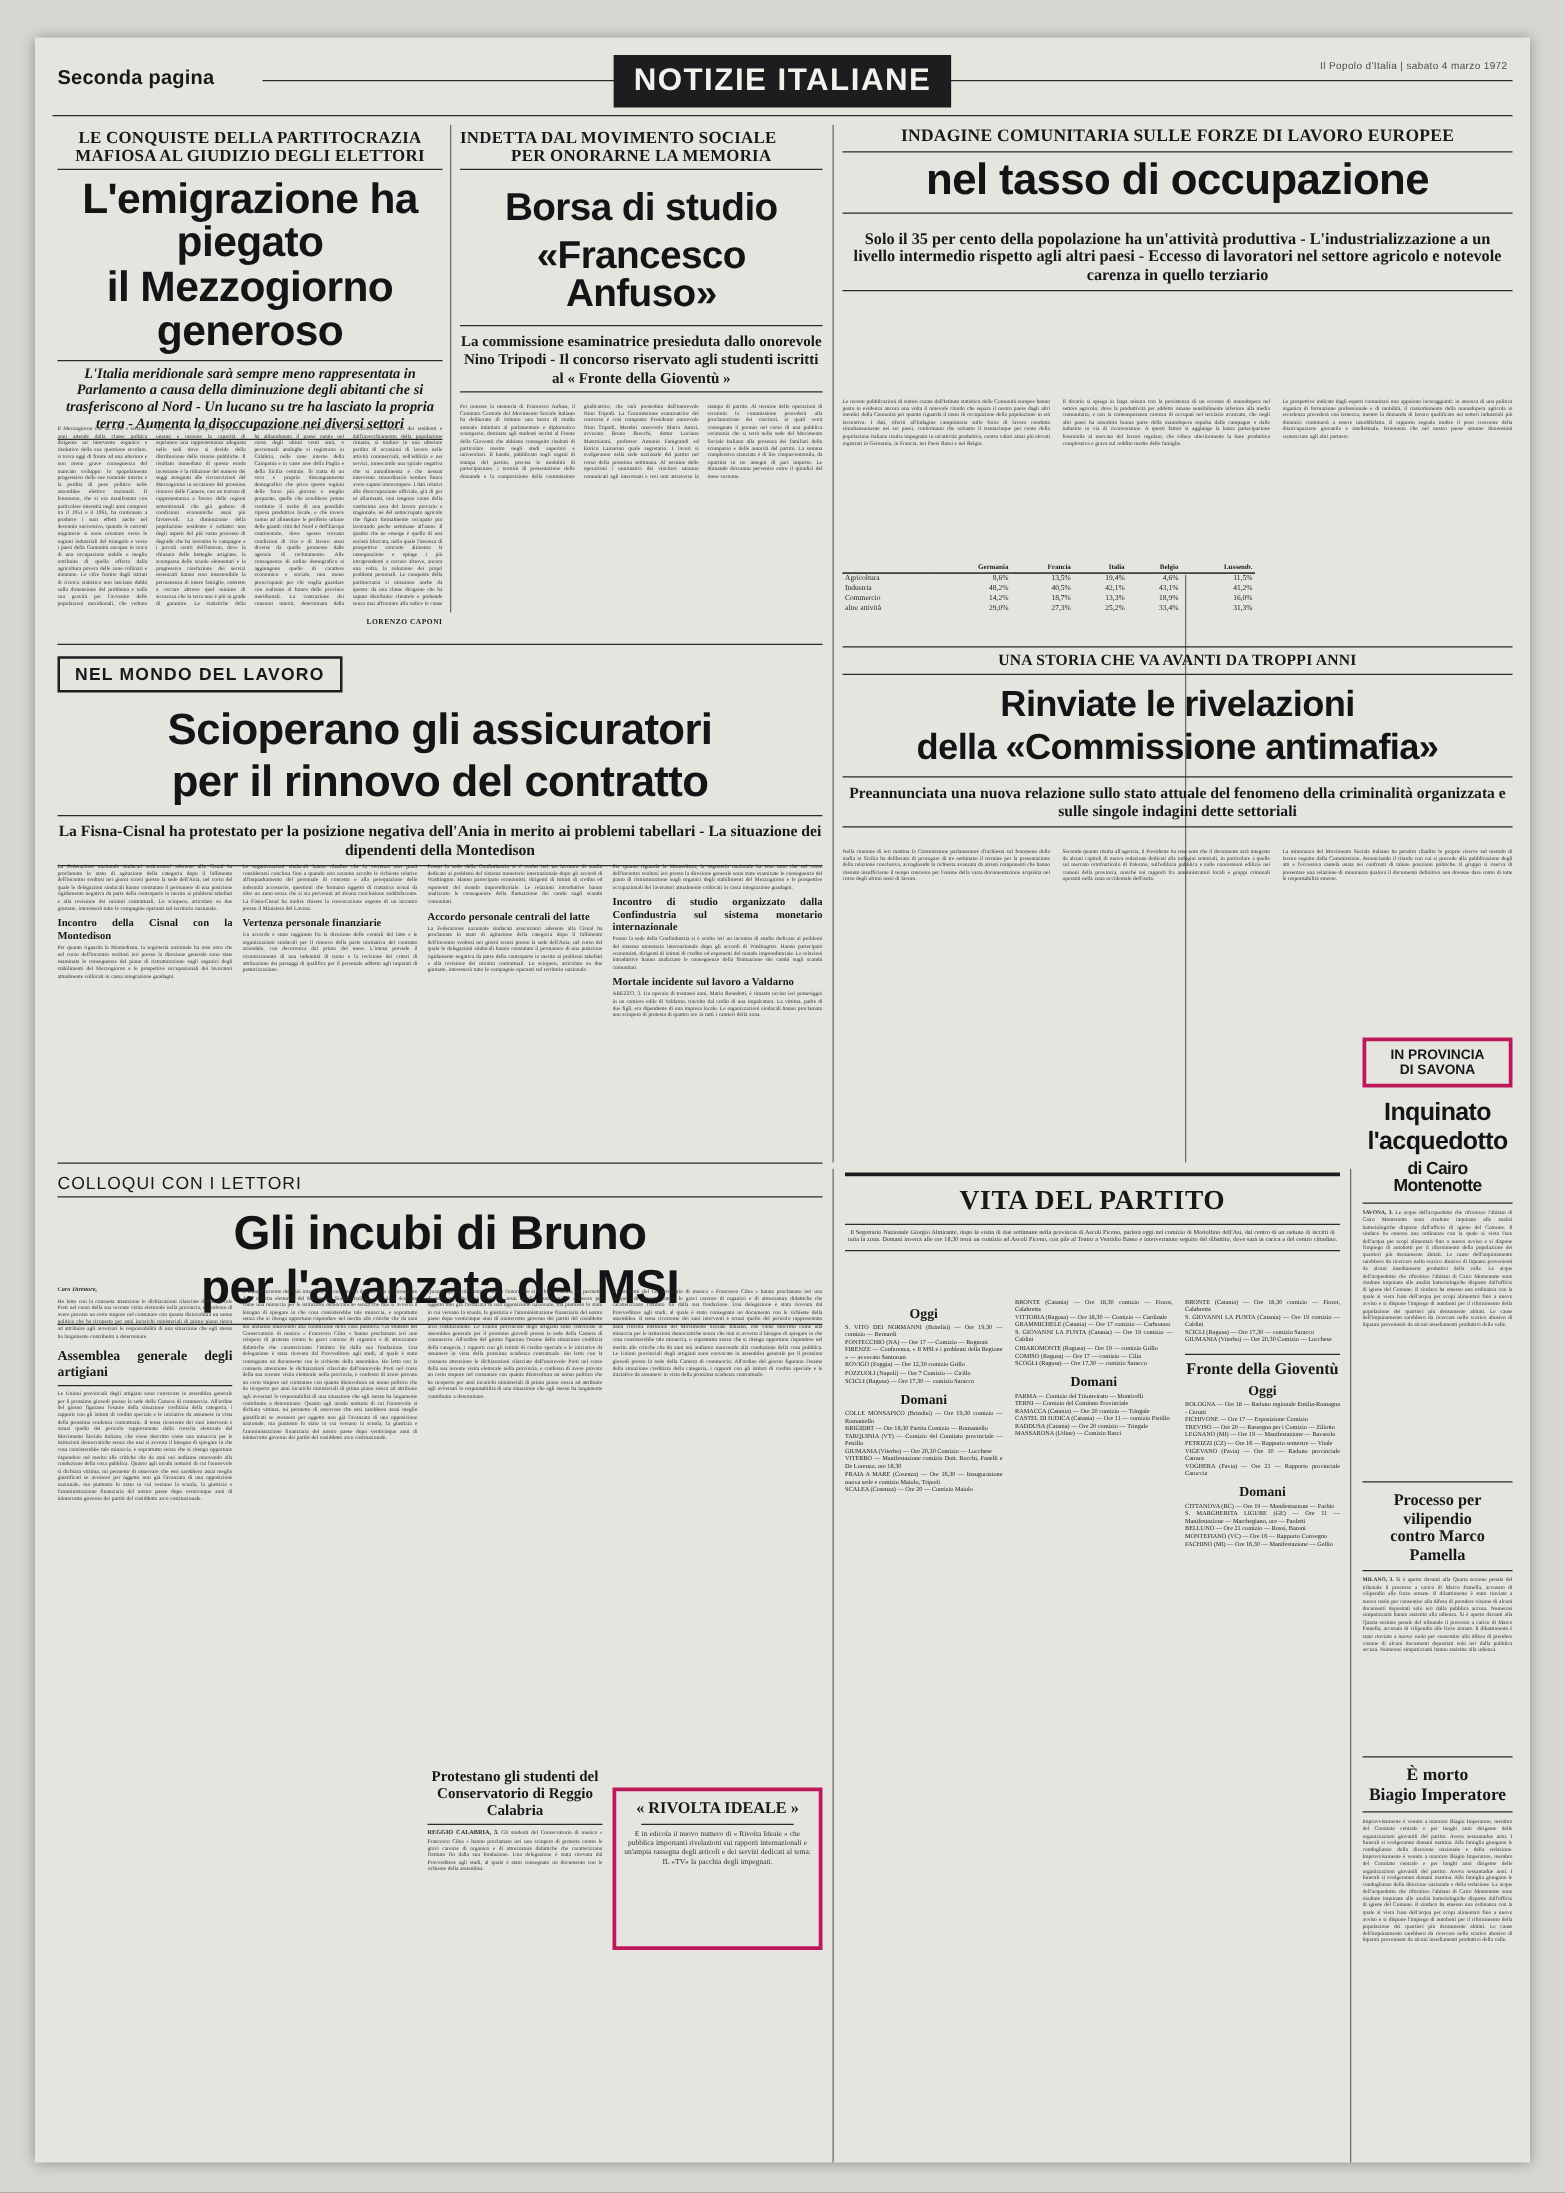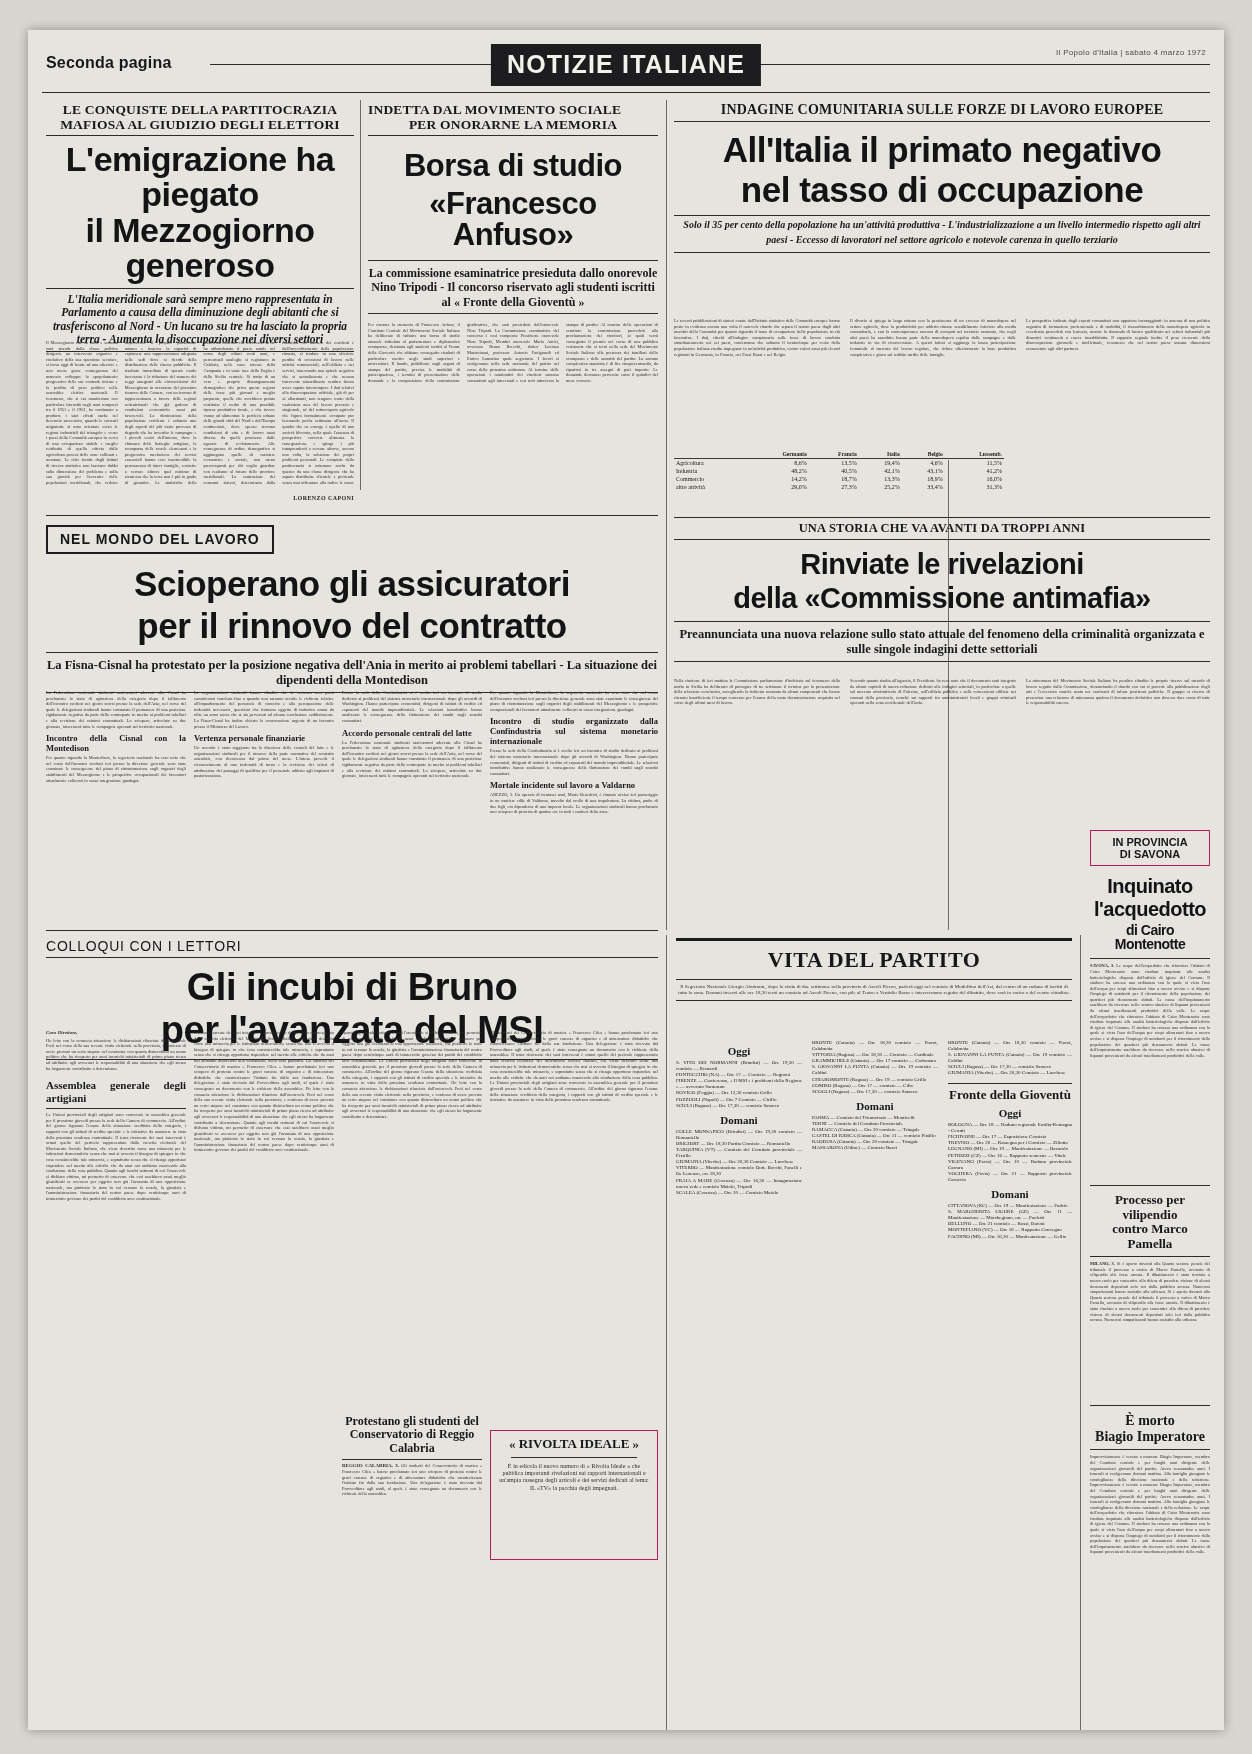--- a/index.html
+++ b/index.html
@@ -137,21 +137,21 @@
   .boxlabel {
     display: inline-block;
     border: 2px solid #1d1d1f;
     font-family: "Liberation Sans", sans-serif;
     font-weight: bold;
     font-size: 14px;
     letter-spacing: 1px;
     padding: 4px 12px 5px 12px;
   }
   .section-rule-box {
-    border: 1px solid #be185d;
+    border: 3px solid #be185d;
   }
   
   table.stats {
     border-collapse: collapse;
     font-family: "Liberation Serif", serif;
     font-size: 6px;
     width: 100%;
   }
   table.stats th {
     font-weight: bold;
@@ -243,24 +243,23 @@
     </div>
     <div class="blk body cols3" style="left:340px; top:292px; width:290px; height:172px;">
       <span>Per onorare la memoria di Francesco Anfuso, il Comitato Centrale del Movimento Sociale Italiano ha deliberato di istituire una borsa di studio annuale intitolata al parlamentare e diplomatico scomparso, destinata agli studenti iscritti al Fronte della Gioventù che abbiano conseguito risultati di particolare merito negli studi superiori e universitari. Il bando, pubblicato sugli organi di stampa del partito, precisa le modalità di partecipazione, i termini di presentazione delle domande e la composizione della commissione giudicatrice, che sarà presieduta dall'onorevole Nino Tripodi.</span>
       <span>La Commissione esaminatrice del concorso è così composta: Presidente onorevole Nino Tripodi, Membri onorevole Mario Amici, avvocato Bruno Brecchi, dottor Luciano Mastroianni, professor Antonio Fanigrandi ed Enrico Lamarino quale segretario. I lavori si svolgeranno nella sede nazionale del partito nel corso della prossima settimana. Al termine delle operazioni i nominativi dei vincitori saranno comunicati agli interessati e resi noti attraverso la stampa di partito.</span>
       <span>Al termine delle operazioni di scrutinio la commissione procederà alla proclamazione dei vincitori, ai quali verrà consegnato il premio nel corso di una pubblica cerimonia che si terrà nella sede del Movimento Sociale Italiano alla presenza dei familiari dello scomparso e delle autorità del partito. La somma complessiva stanziata è di lire cinquecentomila, da ripartirsi in tre assegni di pari importo. Le domande dovranno pervenire entro il quindici del mese corrente.</span>
     </div>
 
     <div class="blk" style="left:646px; top:72px; width:536px;">
       <div class="kicker" style="font-size:14px;">INDAGINE COMUNITARIA SULLE FORZE DI LAVORO EUROPEE</div>
       <div class="hr-thin" style="margin-top:4px;"></div>
-      <div class="headline" style="font-size:35px; margin-top:10px;">All'Italia il primato negativo</div>
       <div class="headline" style="font-size:35px; margin-top:4px;">nel tasso di occupazione</div>
       <div class="hr-thin" style="margin-top:8px;"></div>
-      <div class="deck-roman" style="margin-top:2px; font-size:10px;font-style:italic;">Solo il 35 per cento della popolazione ha un'attività produttiva - L'industrializzazione a un livello intermedio rispetto agli altri paesi - Eccesso di lavoratori nel settore agricolo e notevole carenza in quello terziario</div>
+      <div class="deck-roman" style="margin-top:13px; font-size:13px;">Solo il 35 per cento della popolazione ha un'attività produttiva - L'industrializzazione a un livello intermedio rispetto agli altri paesi - Eccesso di lavoratori nel settore agricolo e notevole carenza in quello terziario</div>
       <div class="hr-thin" style="margin-top:5px;"></div>
     </div>
 
     <div class="blk body" style="left:646px; top:288px; width:166px; height:130px;">Le recenti pubblicazioni di sintesi curate dall'Istituto statistico delle Comunità europee hanno posto in evidenza ancora una volta il notevole ritardo che separa il nostro paese dagli altri membri della Comunità per quanto riguarda il tasso di occupazione della popolazione in età lavorativa. I dati, riferiti all'indagine campionaria sulle forze di lavoro condotta simultaneamente nei sei paesi, confermano che soltanto il trentacinque per cento della popolazione italiana risulta impegnato in un'attività produttiva, contro valori assai più elevati registrati in Germania, in Francia, nei Paesi Bassi e nel Belgio.</div>
     <div class="blk body" style="left:822px; top:288px; width:166px; height:130px;">Il divario si spiega in larga misura con la persistenza di un eccesso di manodopera nel settore agricolo, dove la produttività per addetto rimane sensibilmente inferiore alla media comunitaria, e con la contemporanea carenza di occupati nel terziario avanzato, che negli altri paesi ha assorbito buona parte della manodopera espulsa dalle campagne e dalle industrie in via di riconversione. A questi fattori si aggiunge la bassa partecipazione femminile al mercato del lavoro regolare, che riduce ulteriormente la base produttiva complessiva e grava sul reddito medio delle famiglie.</div>
     <div class="blk body" style="left:998px; top:288px; width:184px; height:130px;">Le prospettive indicate dagli esperti comunitari non appaiono incoraggianti: in assenza di una politica organica di formazione professionale e di mobilità, il riassorbimento della manodopera agricola in eccedenza procederà con lentezza, mentre la domanda di lavoro qualificato nei settori industriali più dinamici continuerà a essere insoddisfatta. Il rapporto segnala inoltre il peso crescente della disoccupazione giovanile e intellettuale, fenomeno che nel nostro paese assume dimensioni sconosciute agli altri partners.</div>
 
     <div class="blk" style="left:646px; top:420px; width:330px;">
       <table class="stats">
         <thead>

